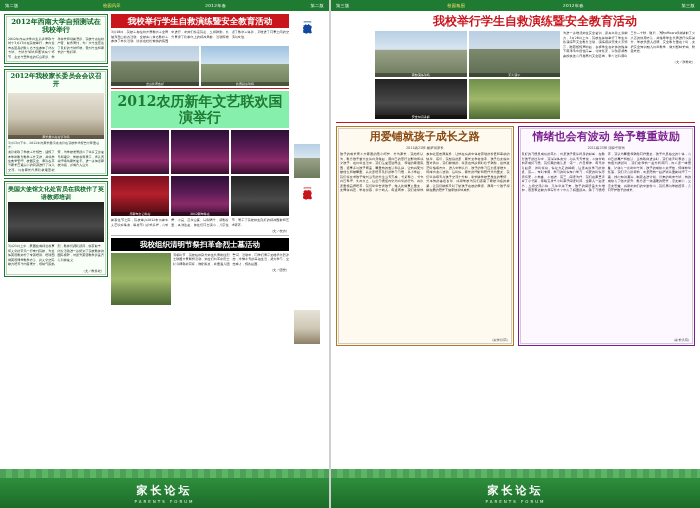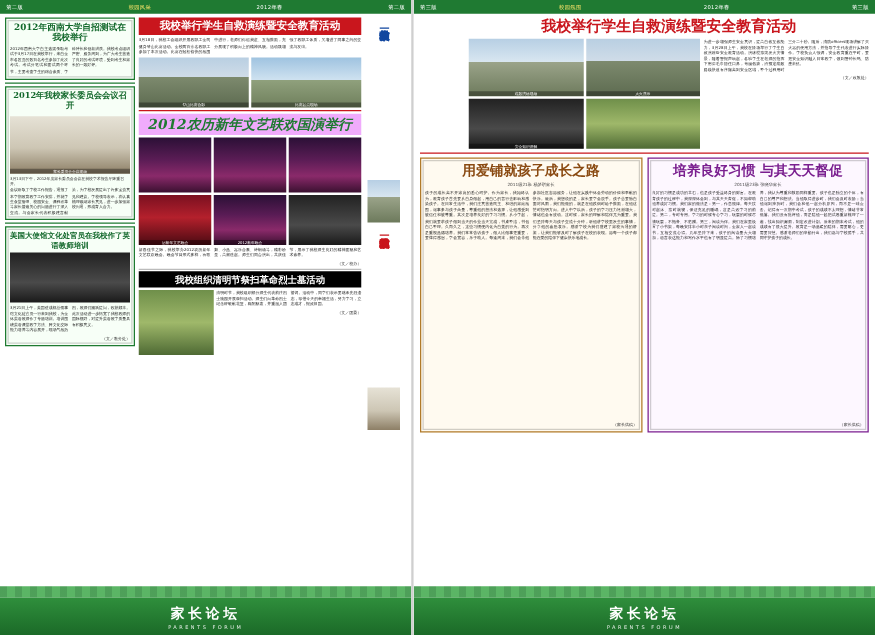--- a/index.html
+++ b/index.html
@@ -147,21 +147,21 @@
             </div>
             <div class="photo ph-sky" style="flex:1;height:40px;">
               <div class="cap">比赛起点现场</div>
             </div>
           </div>
         </div>
 
         <div class="rule red"></div>
 
         <div>
-          <div class="hl" style="font-size:11px;line-height:1.2;margin:2px 0;color:#1f7a32;background:#f0abfc;padding:2px 0;font-style:italic;">2012农历新年文艺联欢国演举行</div>
+          <div class="hl" style="font-size:14px;line-height:1.2;margin:2px 0;color:#1f7a32;background:#86efac;padding:2px 0;">2012农历新年文艺联欢国演举行</div>
           <div class="figs" style="margin-bottom:2px;">
             <div class="photo ph-stage" style="flex:1;height:44px;"></div>
             <div class="photo ph-stage" style="flex:1;height:44px;"></div>
             <div class="photo ph-stage" style="flex:1;height:44px;"></div>
           </div>
           <div class="figs" style="margin-bottom:2px;">
             <div class="photo ph-red" style="flex:1;height:40px;">
               <div class="cap">历新年文艺晚会</div>
             </div>
             <div class="photo ph-stage" style="flex:1;height:40px;">
@@ -243,21 +243,21 @@
     <div style="display:flex;gap:4px;padding:0 5px;height:220px;box-sizing:border-box;">
 
       <div class="ornate tan" style="flex:1;display:flex;flex-direction:column;">
         <div class="hl brown" style="font-size:11px;line-height:1.25;margin-bottom:2px;">用爱铺就孩子成长之路</div>
         <div style="text-align:center;font-size:3.4px;color:#444;margin-bottom:2px;">2011级21班  杨梦琪家长</div>
         <div class="body-txt" style="column-count:2;flex:1;overflow:hidden;">孩子的成长离不开家庭的悉心呵护。作为家长，我始终认为，教育孩子首先要从自身做起，用自己的言行去影响和感染孩子。在日常生活中，我们注意营造民主、和谐的家庭氛围，遇事多与孩子商量，尊重他的想法和选择，让他感受到被信任和被尊重。其次是培养良好的学习习惯。从小学起，我们就要求孩子做到当天的作业当天完成，书桌整洁，书包自己整理。久而久之，这些习惯便内化为自觉的行为。再次是重视品德培养。我们常常告诉孩子，做人比做事更重要，要懂得感恩，学会宽容，乐于助人。每逢周末，我们会带他参加社区志愿服务，让他在实践中体会劳动的价值和奉献的快乐。最后，我想说的是，家长要学会放手。孩子总要独自面对风雨，我们能做的，就是在他跌倒时给予鼓励，在他迷茫时指明方向。进入中学以后，孩子的学习压力逐渐增大，情绪也会有波动。这时候，家长的理解和陪伴尤为重要。我们坚持每天与孩子交流十分钟，听他讲学校里发生的事情，分享他的喜怒哀乐。感谢学校为我们搭建了家校沟通的桥梁，让我们能够及时了解孩子在校的表现。愿每一个孩子都能在爱的陪伴下健康快乐地成长。</div>
         <div class="sig">（家长供稿）</div>
       </div>
 
       <div class="ornate" style="flex:1;display:flex;flex-direction:column;border-color:#7a1f8f;background:#fdf7ff;">
-        <div class="hl purple" style="font-size:11px;line-height:1.25;margin-bottom:2px;">培养良好习惯  与其天天督促</div>
+        <div class="hl purple" style="font-size:11px;line-height:1.25;margin-bottom:2px;">情绪也会有波动  给予尊重鼓励</div>
         <div style="text-align:center;font-size:3.4px;color:#444;margin-bottom:2px;">2011级23班  张晓华家长</div>
         <div class="body-txt" style="column-count:2;flex:1;overflow:hidden;">良好的习惯是成功的基石，也是孩子受益终身的财富。在教育孩子的过程中，我深深体会到，与其天天督促，不如帮助他养成好习惯。我们家的做法是：第一，作息规律。每天按时起床、按时就寝，保证充足的睡眠，这是高效学习的前提。第二，专时专用。学习的时候专心学习，玩耍的时候尽情玩耍，不拖沓、不磨蹭。第三，阅读为伴。我们在家里设置了小书架，每晚安排半小时亲子阅读时间，全家人一起读书，互相交流心得。几年坚持下来，孩子的阅读量大大增加，语言表达能力和写作水平也有了明显提高。除了习惯培养，我认为尊重和鼓励同样重要。孩子也是独立的个体，有自己的尊严和想法。当他取得进步时，我们会及时表扬；当他遇到挫折时，我们会和他一起分析原因，而不是一味责备。记得有一次期中考试，孩子的成绩不太理想，情绪非常低落。我们没有批评他，而是陪他一起把试卷重新梳理了一遍，找出知识漏洞，制定改进计划。后来的期末考试，他的成绩有了很大提升。教育是一场温暖的陪伴，需要耐心，更需要智慧。感谢老师们的辛勤付出，我们愿与学校携手，共同守护孩子的成长。</div>
         <div class="sig">（家长供稿）</div>
       </div>
     </div>
 
     <div class="leaf-strip"></div>
     <div class="foot">
       <div class="cn">家长论坛</div>
       <div class="en">PARENTS FORUM</div>

